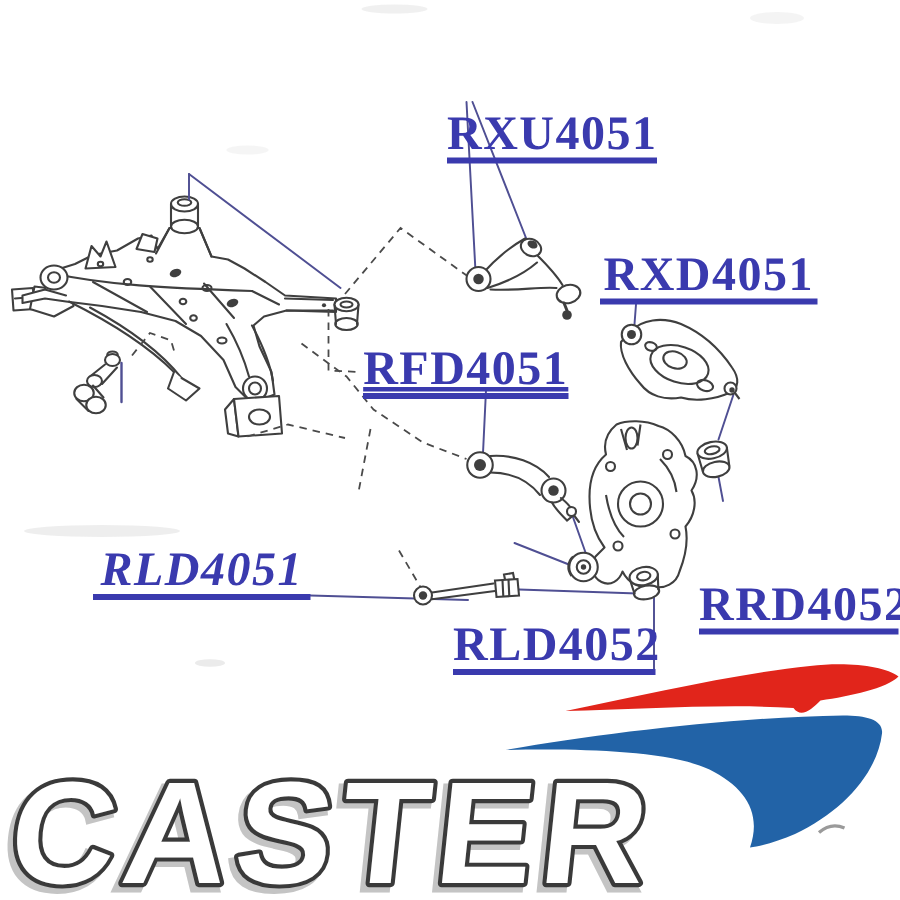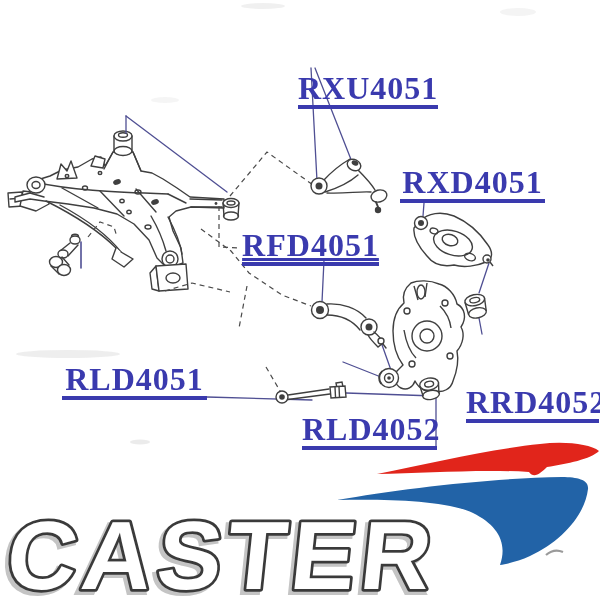--- a/index.html
+++ b/index.html
@@ -8,21 +8,21 @@
   #art{position:absolute;left:0;top:0;z-index:1;}
   .plabel{position:absolute;z-index:2;
           font-family:"Liberation Serif",serif;font-weight:bold;font-size:32px;
           letter-spacing:1px;line-height:30px;color:#3a3aae;text-align:center;
           border-bottom:4px solid #3a3aae;padding-bottom:2px;cursor:pointer;
           text-decoration:none;white-space:nowrap;}
   .lbl-rxu{left:298px;top:33px;width:140px;margin-top:40px;}
   .lbl-rxd{left:400px;top:167px;width:145px;}
   .lbl-rfd1{left:242px;top:230px;width:137px;text-decoration:underline;}
   .lbl-rfd2{left:211px;top:328px;width:133px;}
-  .lbl-rld1{left:62px;top:364px;width:145px;}
+  .lbl-rld1{left:62px;top:364px;width:145px;font-style:italic;}
   .lbl-rrd{left:466px;top:339px;width:133px;margin-top:48px;}
   .lbl-rld2{left:302px;top:414px;width:135px;font-family:Liberation Serif, serif;}
   .logo-text{font-family:"Liberation Sans",sans-serif;font-weight:bold;
              font-size:97px;letter-spacing:5px;}
 </style>
 </head>
 <body>
 
 <div id="canvas">
 

